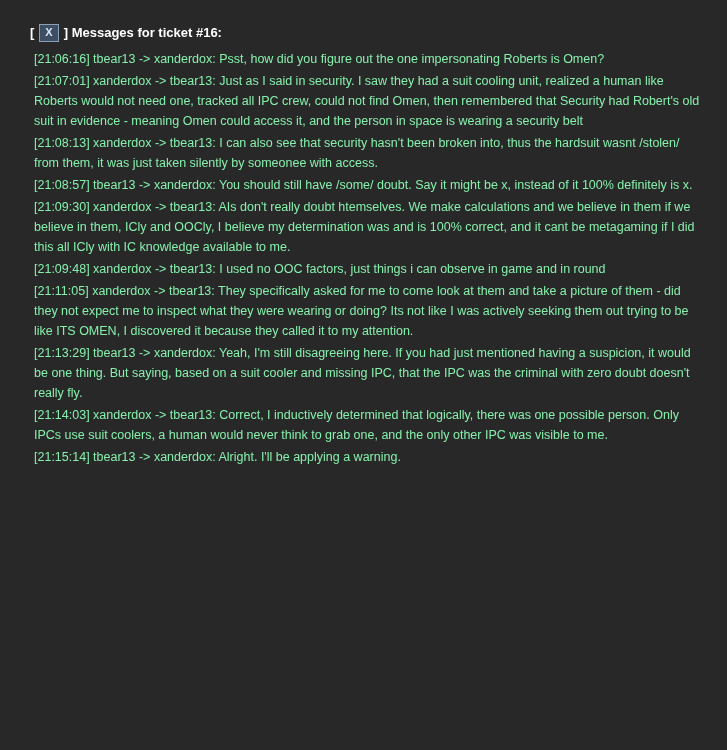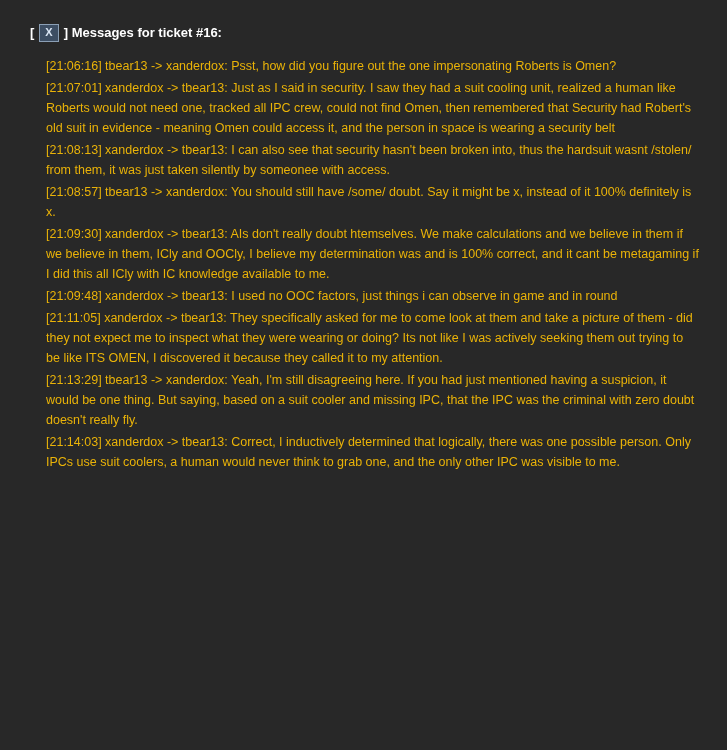--- a/index.html
+++ b/index.html
@@ -17,21 +17,21 @@
     box-sizing: border-box;
     width: 727px;
     height: 750px;
     padding: 24px 27px 0 30px;
   }
   .ticket-header {
     color: #ffffff;
     font-size: 13px;
     font-weight: bold;
     line-height: 18px;
-    margin-bottom: 14px;
+    margin-bottom: 7px;
     white-space: nowrap;
   }
   .bracket {
     color: #ffffff;
     font-weight: bold;
   }
   .close-btn {
     display: inline-block;
     background: #3d4e63;
     border: 1px solid #8b9fb5;
@@ -41,24 +41,24 @@
     line-height: 13px;
     padding: 1px 5px 2px 5px;
     margin: 0 5px;
     vertical-align: 1px;
     cursor: pointer;
   }
   .message-list {
     width: 670px;
   }
   .chat-message {
-    color: #eab308;
+    color: #86efac;
     font-size: 12.5px;
     line-height: 20px;
-    margin: 0 0 2px 16px;
+    margin: 0 0 2px 4px;
     word-wrap: break-word;
   }
 </style>
 </head>
 <body>
 
 <div class="ticket-window">
 
   <div class="ticket-header">
     <span class="bracket">[</span><span class="close-btn">X</span><span class="bracket">]</span>
@@ -68,15 +68,16 @@
   <div class="message-list">
     <div class="chat-message">[21:06:16] tbear13 -&gt; xanderdox: Psst, how did you figure out the one impersonating Roberts is Omen?</div>
     <div class="chat-message">[21:07:01] xanderdox -&gt; tbear13: Just as I said in security. I saw they had a suit cooling unit, realized a human like Roberts would not need one, tracked all IPC crew, could not find Omen, then remembered that Security had Robert's old suit in evidence - meaning Omen could access it, and the person in space is wearing a security belt</div>
     <div class="chat-message">[21:08:13] xanderdox -&gt; tbear13: I can also see that security hasn't been broken into, thus the hardsuit wasnt /stolen/ from them, it was just taken silently by someonee with access.</div>
     <div class="chat-message">[21:08:57] tbear13 -&gt; xanderdox: You should still have /some/ doubt. Say it might be x, instead of it 100% definitely is x.</div>
     <div class="chat-message">[21:09:30] xanderdox -&gt; tbear13: AIs don't really doubt htemselves. We make calculations and we believe in them if we believe in them, ICly and OOCly, I believe my determination was and is 100% correct, and it cant be metagaming if I did this all ICly with IC knowledge available to me.</div>
     <div class="chat-message">[21:09:48] xanderdox -&gt; tbear13: I used no OOC factors, just things i can observe in game and in round</div>
     <div class="chat-message">[21:11:05] xanderdox -&gt; tbear13: They specifically asked for me to come look at them and take a picture of them - did they not expect me to inspect what they were wearing or doing? Its not like I was actively seeking them out trying to be like ITS OMEN, I discovered it because they called it to my attention.</div>
     <div class="chat-message">[21:13:29] tbear13 -&gt; xanderdox: Yeah, I'm still disagreeing here. If you had just mentioned having a suspicion, it would be one thing. But saying, based on a suit cooler and missing IPC, that the IPC was the criminal with zero doubt doesn't really fly.</div>
     <div class="chat-message">[21:14:03] xanderdox -&gt; tbear13: Correct, I inductively determined that logically, there was one possible person. Only IPCs use suit coolers, a human would never think to grab one, and the only other IPC was visible to me.</div>
+    <div class="chat-message">[21:15:14] tbear13 -&gt; xanderdox: Alright. I'll be applying a warning.</div>
   </div>
 
 </div>
 
 </body></html>

